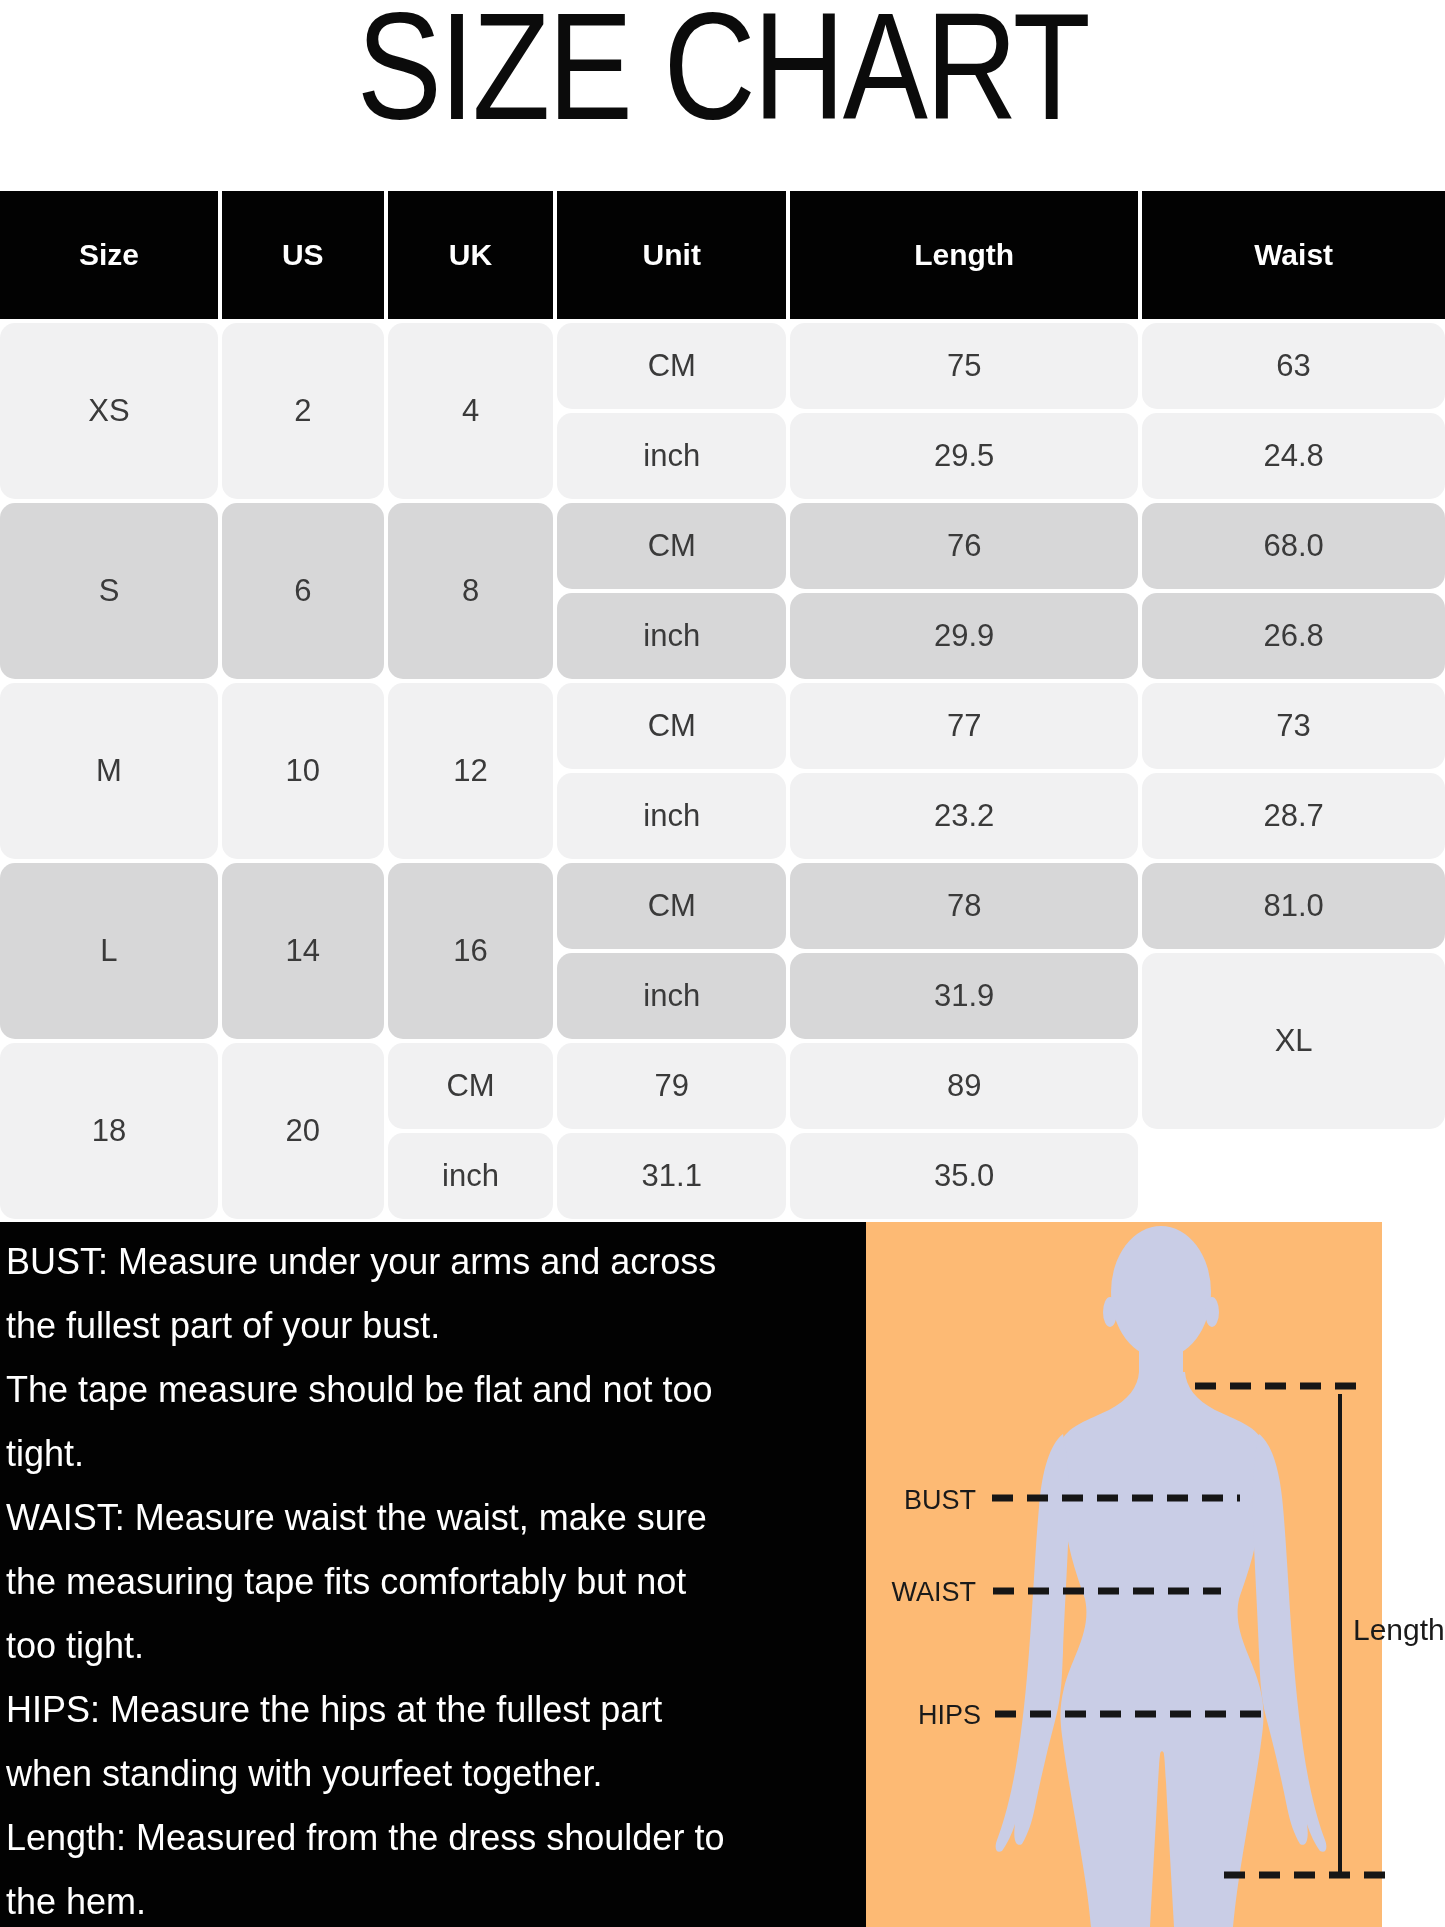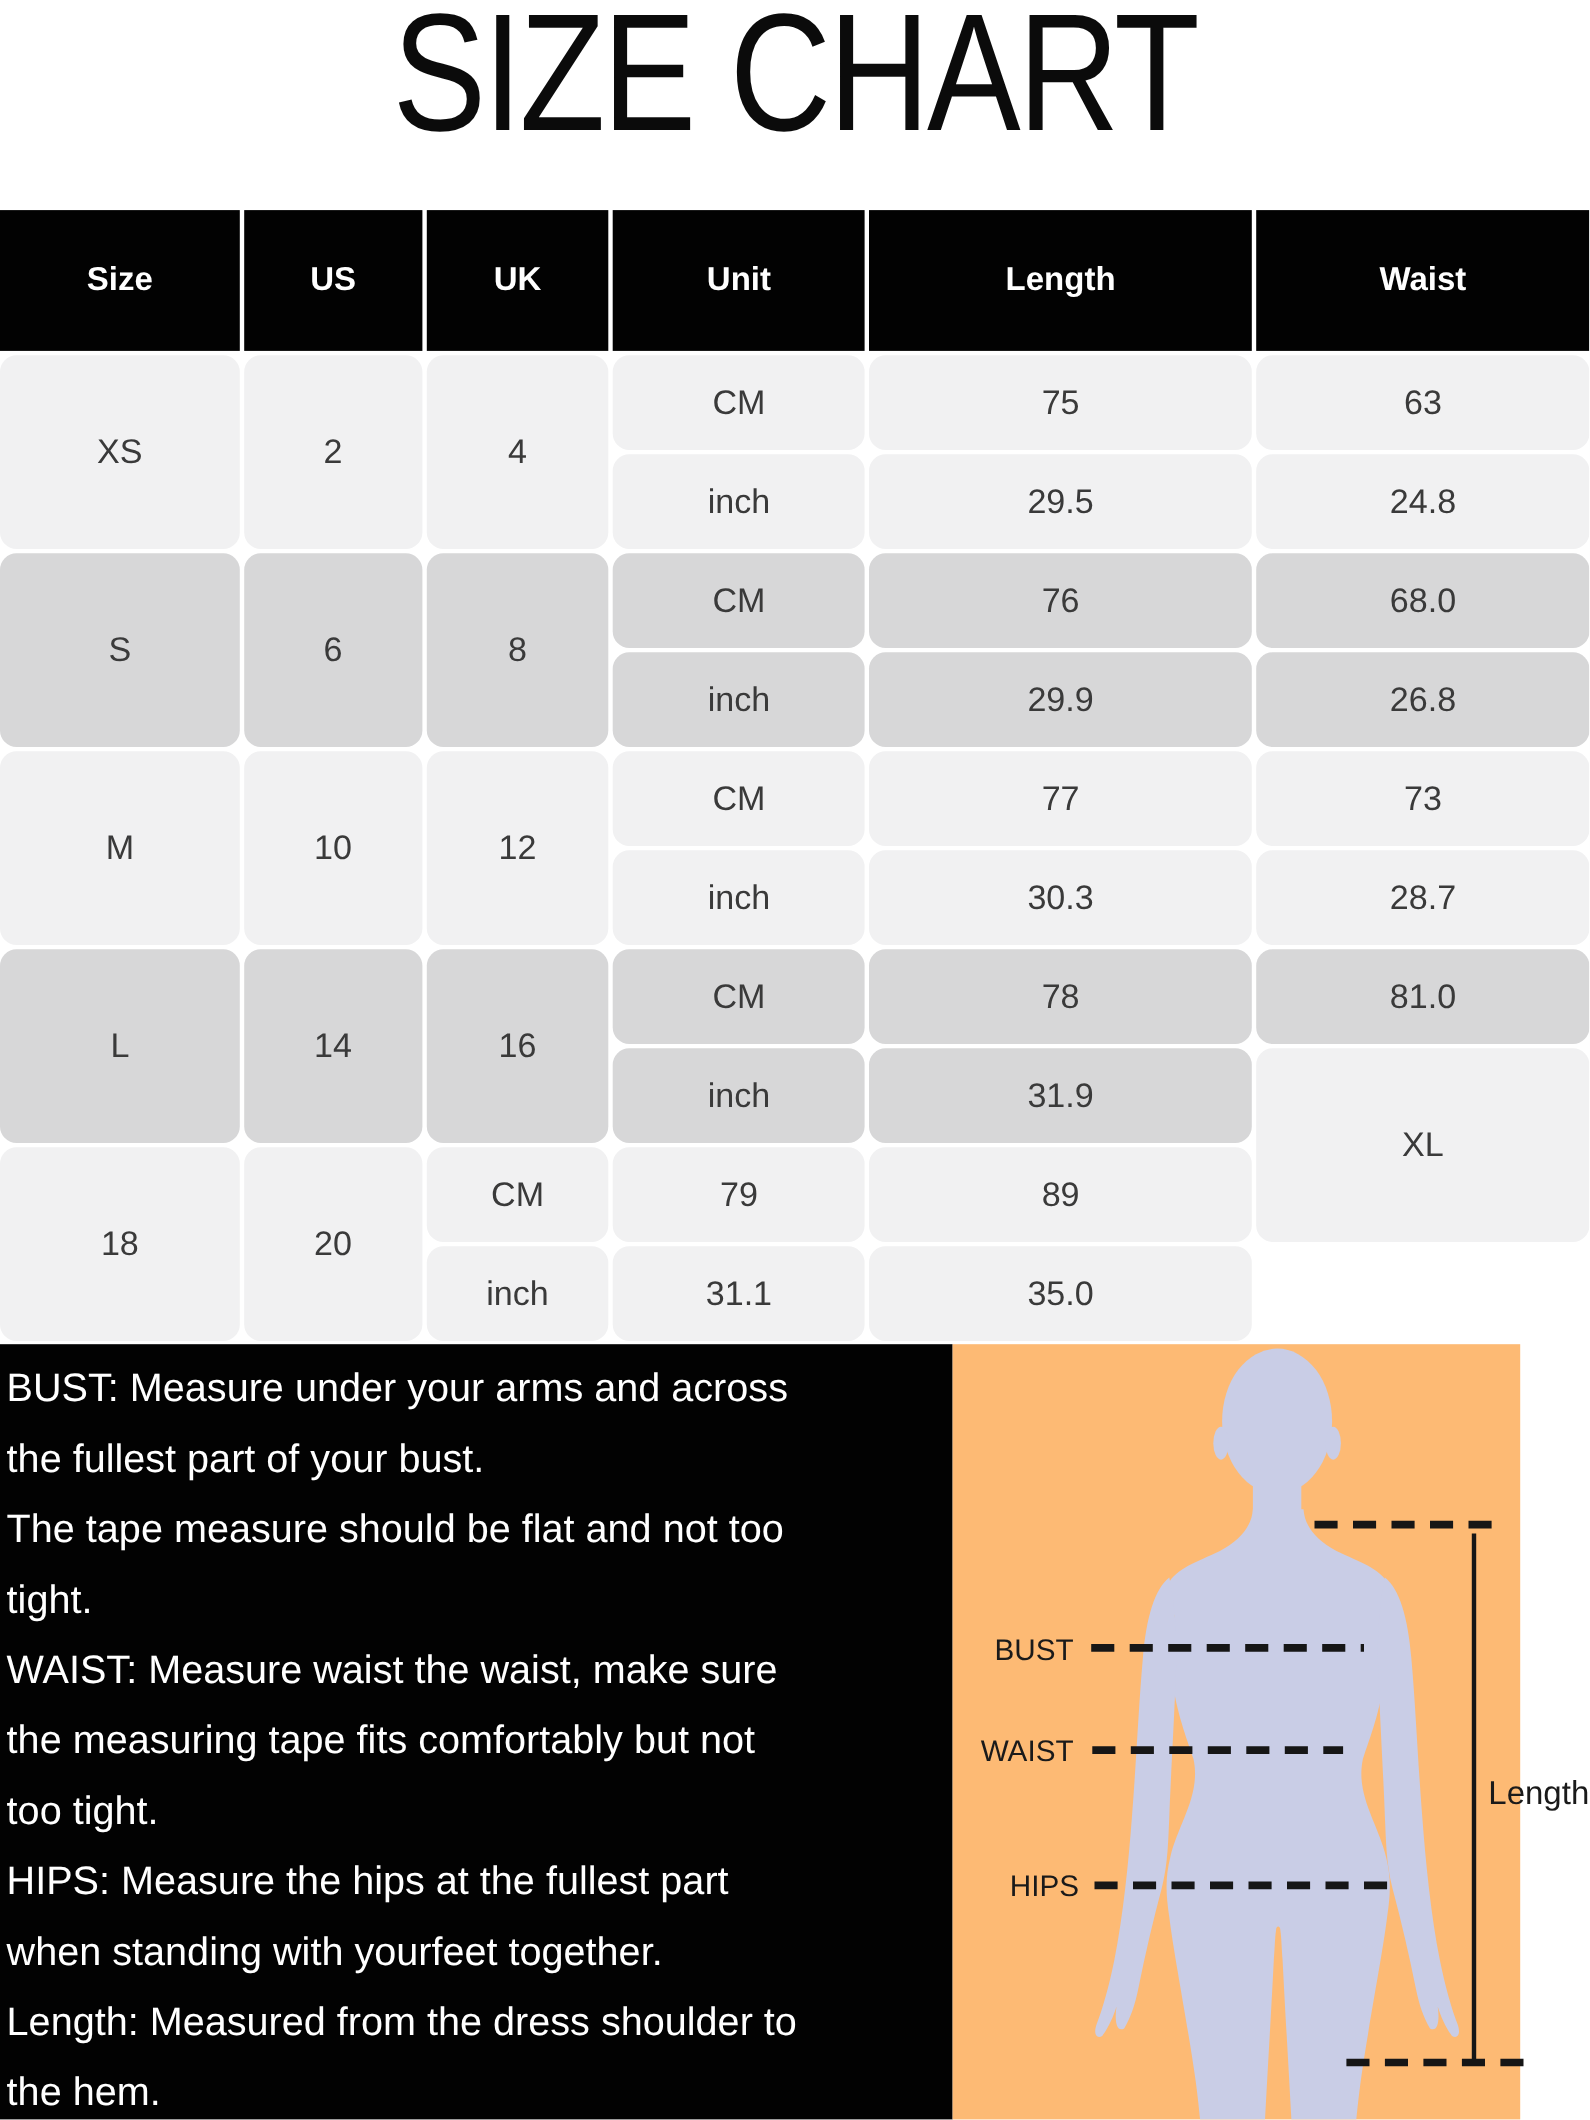--- a/index.html
+++ b/index.html
@@ -86,21 +86,21 @@
     <div class="vcell dk">29.9</div>
     <div class="vcell dk">26.8</div>
 
     <div class="gcell lt">M</div>
     <div class="gcell lt">10</div>
     <div class="gcell lt">12</div>
     <div class="vcell lt">CM</div>
     <div class="vcell lt">77</div>
     <div class="vcell lt">73</div>
     <div class="vcell lt">inch</div>
-    <div class="vcell lt">30.3</div>
+    <div class="vcell lt">23.2</div>
     <div class="vcell lt">28.7</div>
 
     <div class="gcell dk">L</div>
     <div class="gcell dk">14</div>
     <div class="gcell dk">16</div>
     <div class="vcell dk">CM</div>
     <div class="vcell dk">78</div>
     <div class="vcell dk">81.0</div>
     <div class="vcell dk">inch</div>
     <div class="vcell dk">31.9</div>

